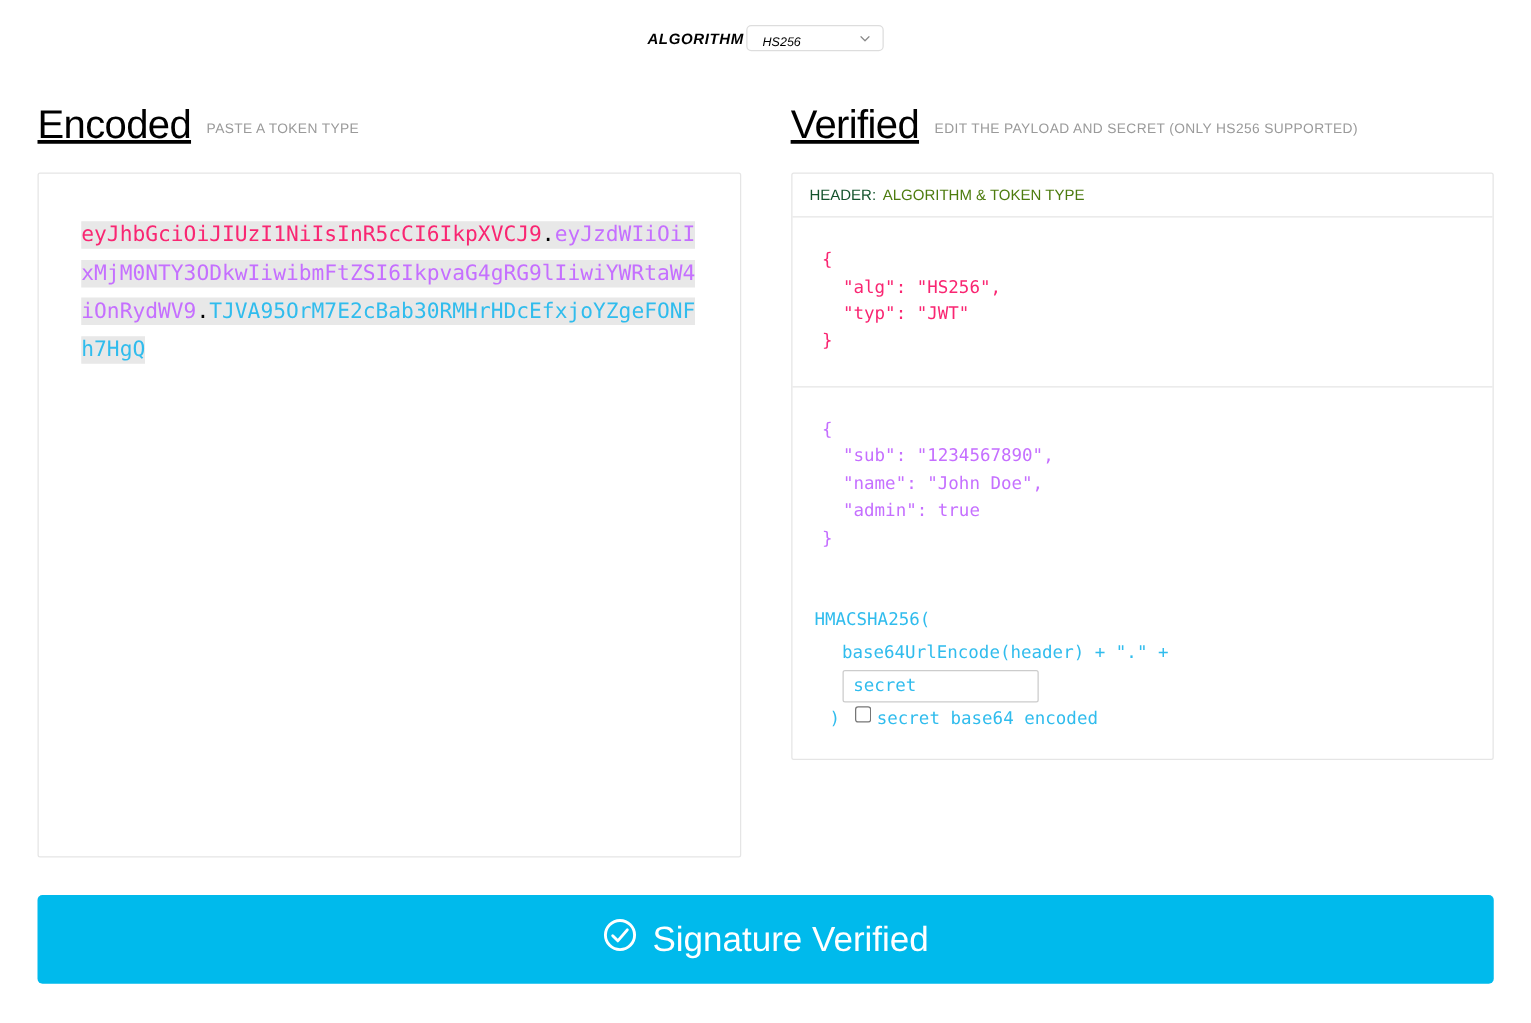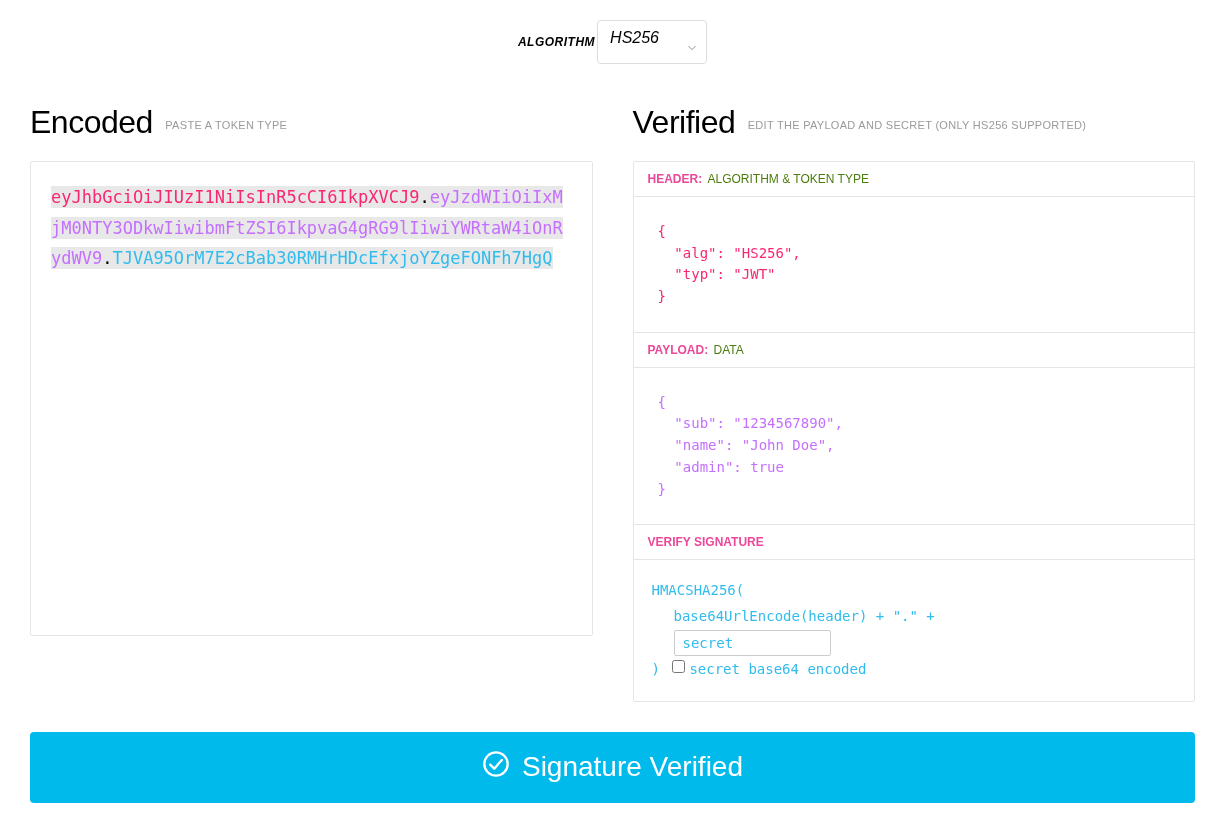--- a/index.html
+++ b/index.html
@@ -20,22 +20,22 @@
   }
   .algo-label {
     font-size: 12px;
     font-weight: 700;
     letter-spacing: 0.5px;
   }
   .algo-select {
     position: relative;
     border: 1px solid #ddd;
     border-radius: 4px;
-    padding: 8px 34px 16px 12px;
-    font-size: 16px;
+    padding: 8px 34px 0 12px;
+    font-size: 10px;
     min-width: 110px;
     background: #fff;
     cursor: pointer;
   }
   .algo-select .chev {
     position: absolute;
     right: 10px;
     top: 50%;
     transform: translateY(-50%);
     width: 8px;
@@ -46,33 +46,34 @@
     gap: 40px;
     padding: 0 30px;
   }
   .col { flex: 1; min-width: 0; }
   .col-title {
     font-size: 32px;
     font-weight: 400;
     letter-spacing: -0.5px;
     display: inline-block;
     margin-right: 8px;
+    text-decoration: underline;
   }
   .col-sub {
     font-size: 11px;
     color: #9a9a9a;
     letter-spacing: 0.3px;
     vertical-align: 4px;
   }
   .encoded-box {
     margin-top: 20px;
     border: 1px solid #e5e5e5;
     border-radius: 2px;
-    padding: 6px;
-    height: 475px;
+    padding: 20px;
+    height: 548px;
   }
   .encoded-inner {
     font-family: Menlo, Consolas, monospace;
     font-size: 17px;
     line-height: 1.8;
     word-break: break-all;
     padding: 14px 14px;
   }
   .hl { background: #e8e8e8; padding: 1px 0; }
   .c-red { color: #f92672; }
@@ -82,21 +83,21 @@
     margin-top: 20px;
     border: 1px solid #e5e5e5;
     border-radius: 2px;
   }
   .section-head {
     border-bottom: 1px solid #e5e5e5;
     padding: 10px 14px;
     font-size: 12px;
   }
   .section-head + .section-body { border-bottom: 1px solid #e5e5e5; }
-  .section-head .sh-main { font-weight: 700; color: #ec4899; margin-top: 38px; }
+  .section-head .sh-main { font-weight: 400; color: #14532d; margin-top: 38px; }
   .section-head .sh-sub { color: #4d7c0f; margin-left: 2px; }
   .section-body {
     font-family: Menlo, Consolas, monospace;
     font-size: 14px;
     line-height: 1.55;
     padding: 24px 24px;
     white-space: pre;
   }
   .sig-body {
     font-family: Menlo, Consolas, monospace;
@@ -111,21 +112,21 @@
     font-size: 14px;
     color: #30bced;
     border: 1px solid #ccc;
     border-radius: 2px;
     padding: 4px 8px;
     width: 157px;
     background: #fff;
     display: inline-block;
     margin-left: 22px;
   }
-  .sig-check-row { margin-left: 0; margin-top: 4px; }
+  .sig-check-row { margin-left: 12px; margin-top: 4px; }
   .sig-check-row input[type=checkbox] { vertical-align: 1px; margin-right: 4px; margin-left: 4px; }
   .verify-bar {
     margin: 30px 30px 0;
     background: #00baec;
     color: #fff;
     border-radius: 4px;
     text-align: left;
     padding: 18px 0;
     font-size: 28px;
     font-weight: 400;
@@ -172,33 +173,26 @@
 
       <div class="section-head">
         <span class="sh-main">HEADER:</span>
         <span class="sh-sub">ALGORITHM &amp; TOKEN TYPE</span>
       </div>
       <div class="section-body c-red">{
   "alg": "HS256",
   "typ": "JWT"
 }</div>
 
-      <div class="section-head">
-        <span class="sh-main">PAYLOAD:</span>
-        <span class="sh-sub">DATA</span>
-      </div>
       <div class="section-body c-purple">{
   "sub": "1234567890",
   "name": "John Doe",
   "admin": true
 }</div>
 
-      <div class="section-head">
-        <span class="sh-main">VERIFY SIGNATURE</span>
-      </div>
       <div class="sig-body">
         <span>HMACSHA256(</span><br>
         <span class="indent">base64UrlEncode(header) + "." +</span>
         <input class="secret-input" type="text" value="secret" style=""><br>
         <span class="sig-check-row">
           <span>)</span>
           <input type="checkbox" style=""><span>secret base64 encoded</span>
         </span>
       </div>
 

